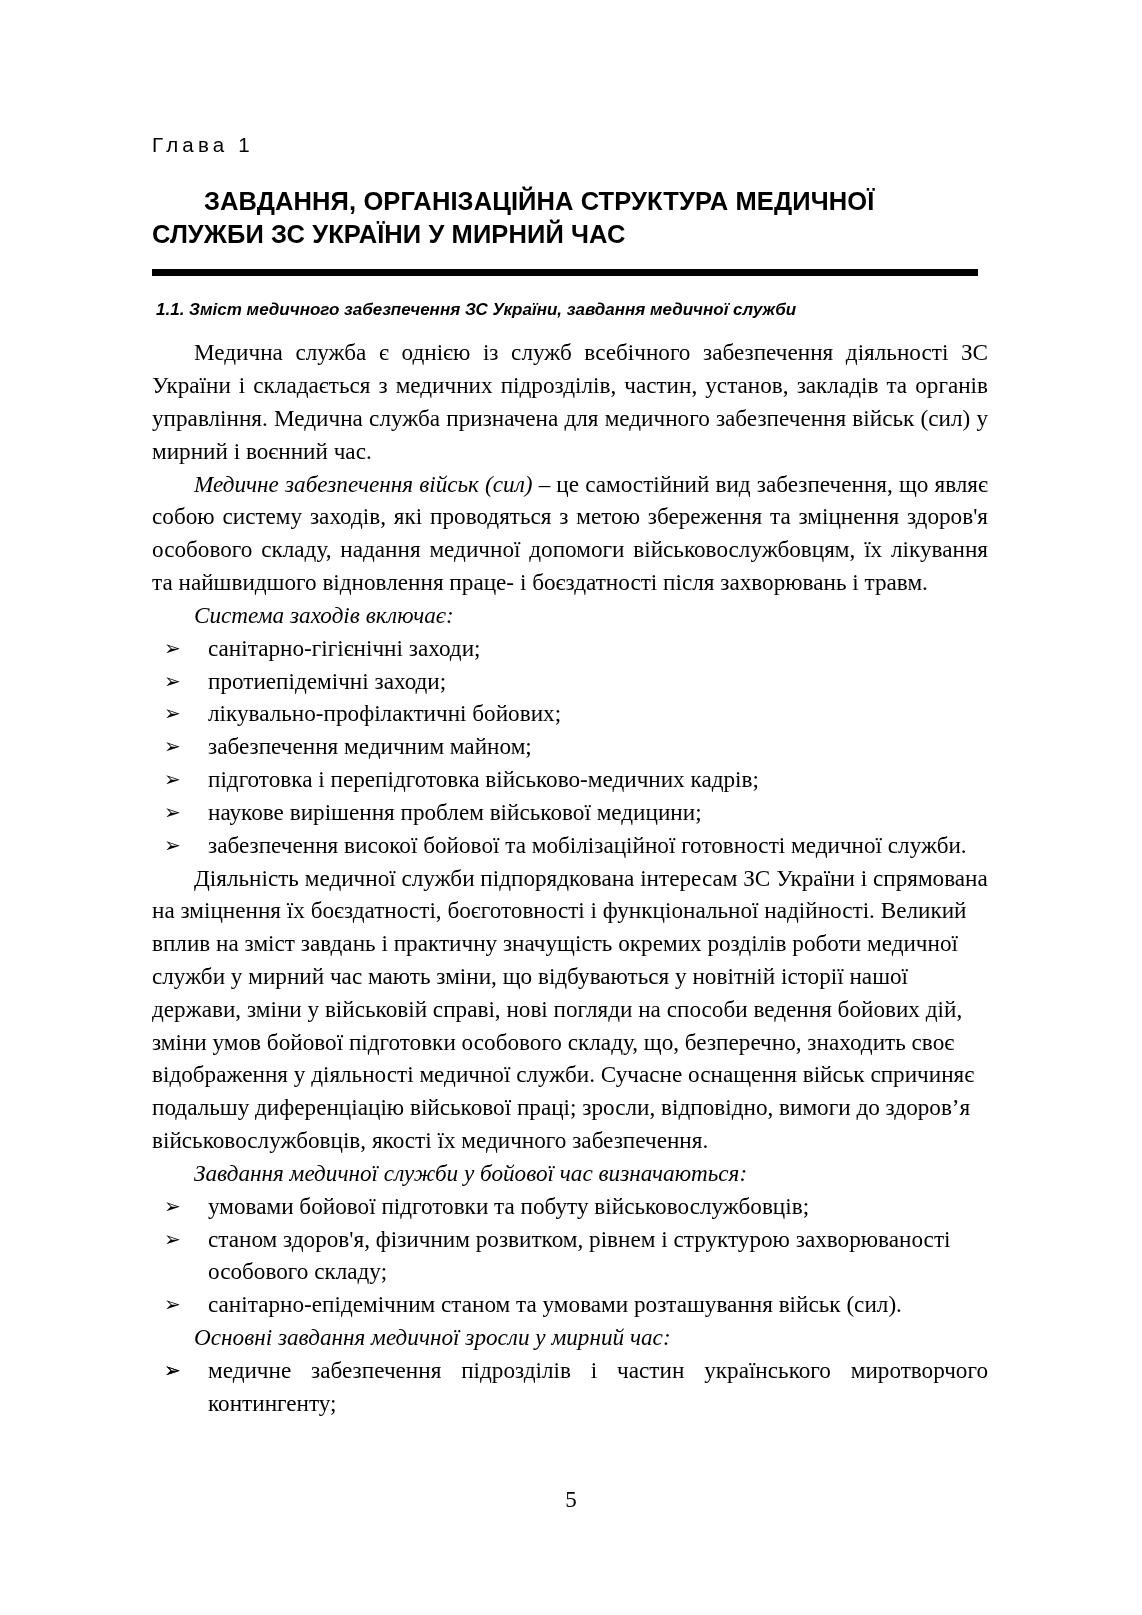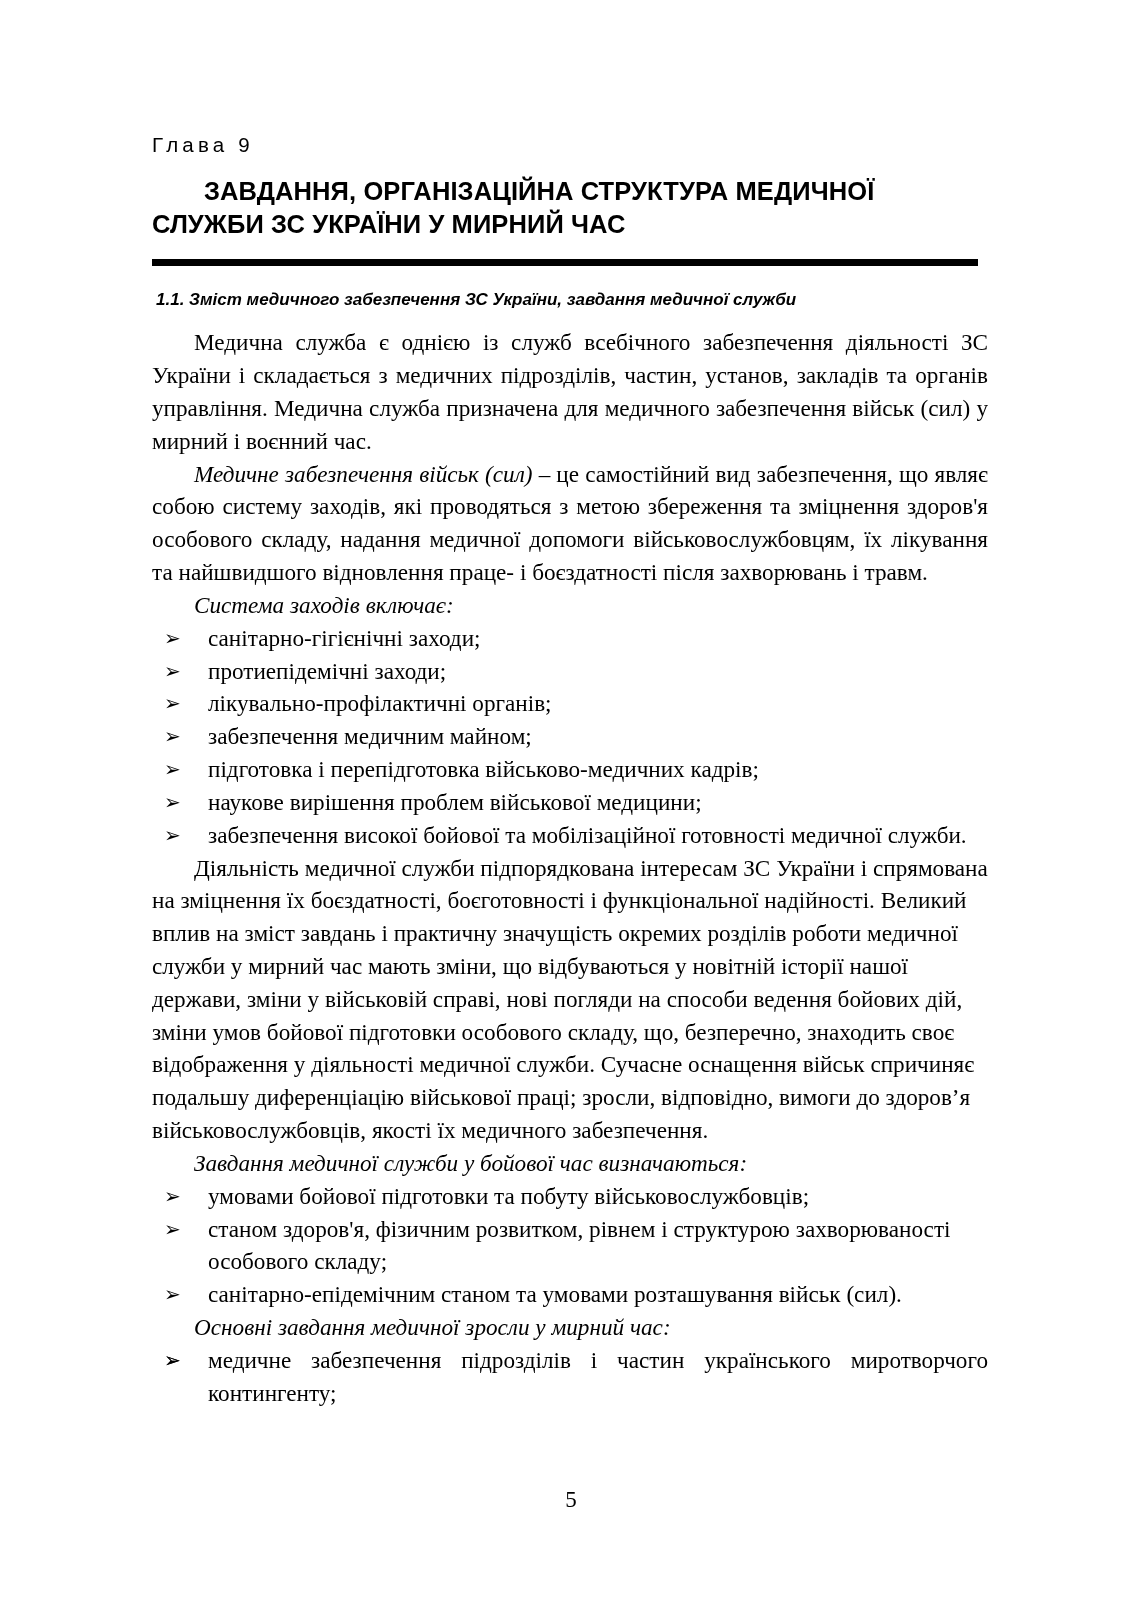--- a/index.html
+++ b/index.html
@@ -36,21 +36,21 @@
     line-height: 1.25;
     color: #000;
     white-space: pre;
   }
 
   
   .chapter-title {
     font-family: "Liberation Sans", "DejaVu Sans", sans-serif;
     font-size: 25.5px;
     line-height: 1.32;
-    margin-top: 17px;
+    margin-top: 27px;
     text-indent: 52px;
     letter-spacing: 0.1px;
     color: #000;
   }
 
   
   .heading-rule {
     height: 7px;
     background: #000000;
     margin-top: 6px;
@@ -136,40 +136,40 @@
     font-size: 23px;
     line-height: 1;
   }
 </style>
 </head>
 <body>
 
 <div class="page">
   <div class="content">
 
-    <div class="chapter-label">Глава 9</div>
+    <div class="chapter-label">Глава 1</div>
 
     <h1 class="chapter-title">ЗАВДАННЯ, ОРГАНІЗАЦІЙНА СТРУКТУРА МЕДИЧНОЇ СЛУЖБИ ЗС УКРАЇНИ У МИРНИЙ ЧАС</h1>
 
     <div class="heading-rule"></div>
 
     <h2 class="section-heading">1.1. Зміст медичного забезпечення ЗС України, завдання медичної служби</h2>
 
     <div class="body-block">
 
       <p class="para justify">Медична служба є однією із служб всебічного забезпечення діяльності ЗС України і складається з медичних підрозділів, частин, установ, закладів та органів управління. Медична служба призначена для медичного забезпечення військ (сил) у мирний і воєнний час.</p>
 
       <p class="para justify tight"><span class="lead-italic">Медичне забезпечення військ (сил)</span><span> – це самостійний вид забезпечення, що являє собою систему заходів, які проводяться з метою збереження та зміцнення здоров'я особового складу, надання медичної допомоги військовослужбовцям, їх лікування та найшвидшого відновлення праце- і боєздатності після захворювань і травм.</span></p>
 
       <p class="list-intro">Система заходів включає:</p>
 
       <ul class="arrow-list">
         <li><span class="bullet-arrow">➢</span><span>санітарно-гігієнічні заходи;</span></li>
         <li><span class="bullet-arrow">➢</span><span>протиепідемічні заходи;</span></li>
-        <li><span class="bullet-arrow">➢</span><span>лікувально-профілактичні органів;</span></li>
+        <li><span class="bullet-arrow">➢</span><span>лікувально-профілактичні бойових;</span></li>
         <li><span class="bullet-arrow">➢</span><span>забезпечення медичним майном;</span></li>
         <li><span class="bullet-arrow">➢</span><span>підготовка і перепідготовка військово-медичних кадрів;</span></li>
         <li><span class="bullet-arrow">➢</span><span>наукове вирішення проблем військової медицини;</span></li>
         <li class="justify"><span class="bullet-arrow">➢</span><span>забезпечення високої бойової та мобілізаційної готовності медичної служби.</span></li>
       </ul>
 
       <p class="para">Діяльність медичної служби підпорядкована інтересам ЗС України і спрямована на зміцнення їх боєздатності, боєготовності і функціональної надійності. Великий вплив на зміст завдань і практичну значущість окремих розділів роботи медичної служби у мирний час мають зміни, що відбуваються у новітній історії нашої держави, зміни у  військовій справі, нові погляди на способи ведення бойових дій, зміни умов бойової підготовки особового складу, що, безперечно, знаходить своє відображення у діяльності медичної служби. Сучасне оснащення військ спричиняє подальшу диференціацію військової праці; зросли, відповідно, вимоги до здоров’я військовослужбовців, якості їх медичного забезпечення.</p>
 
       <p class="list-intro">Завдання медичної служби у бойової час визначаються:</p>
 

